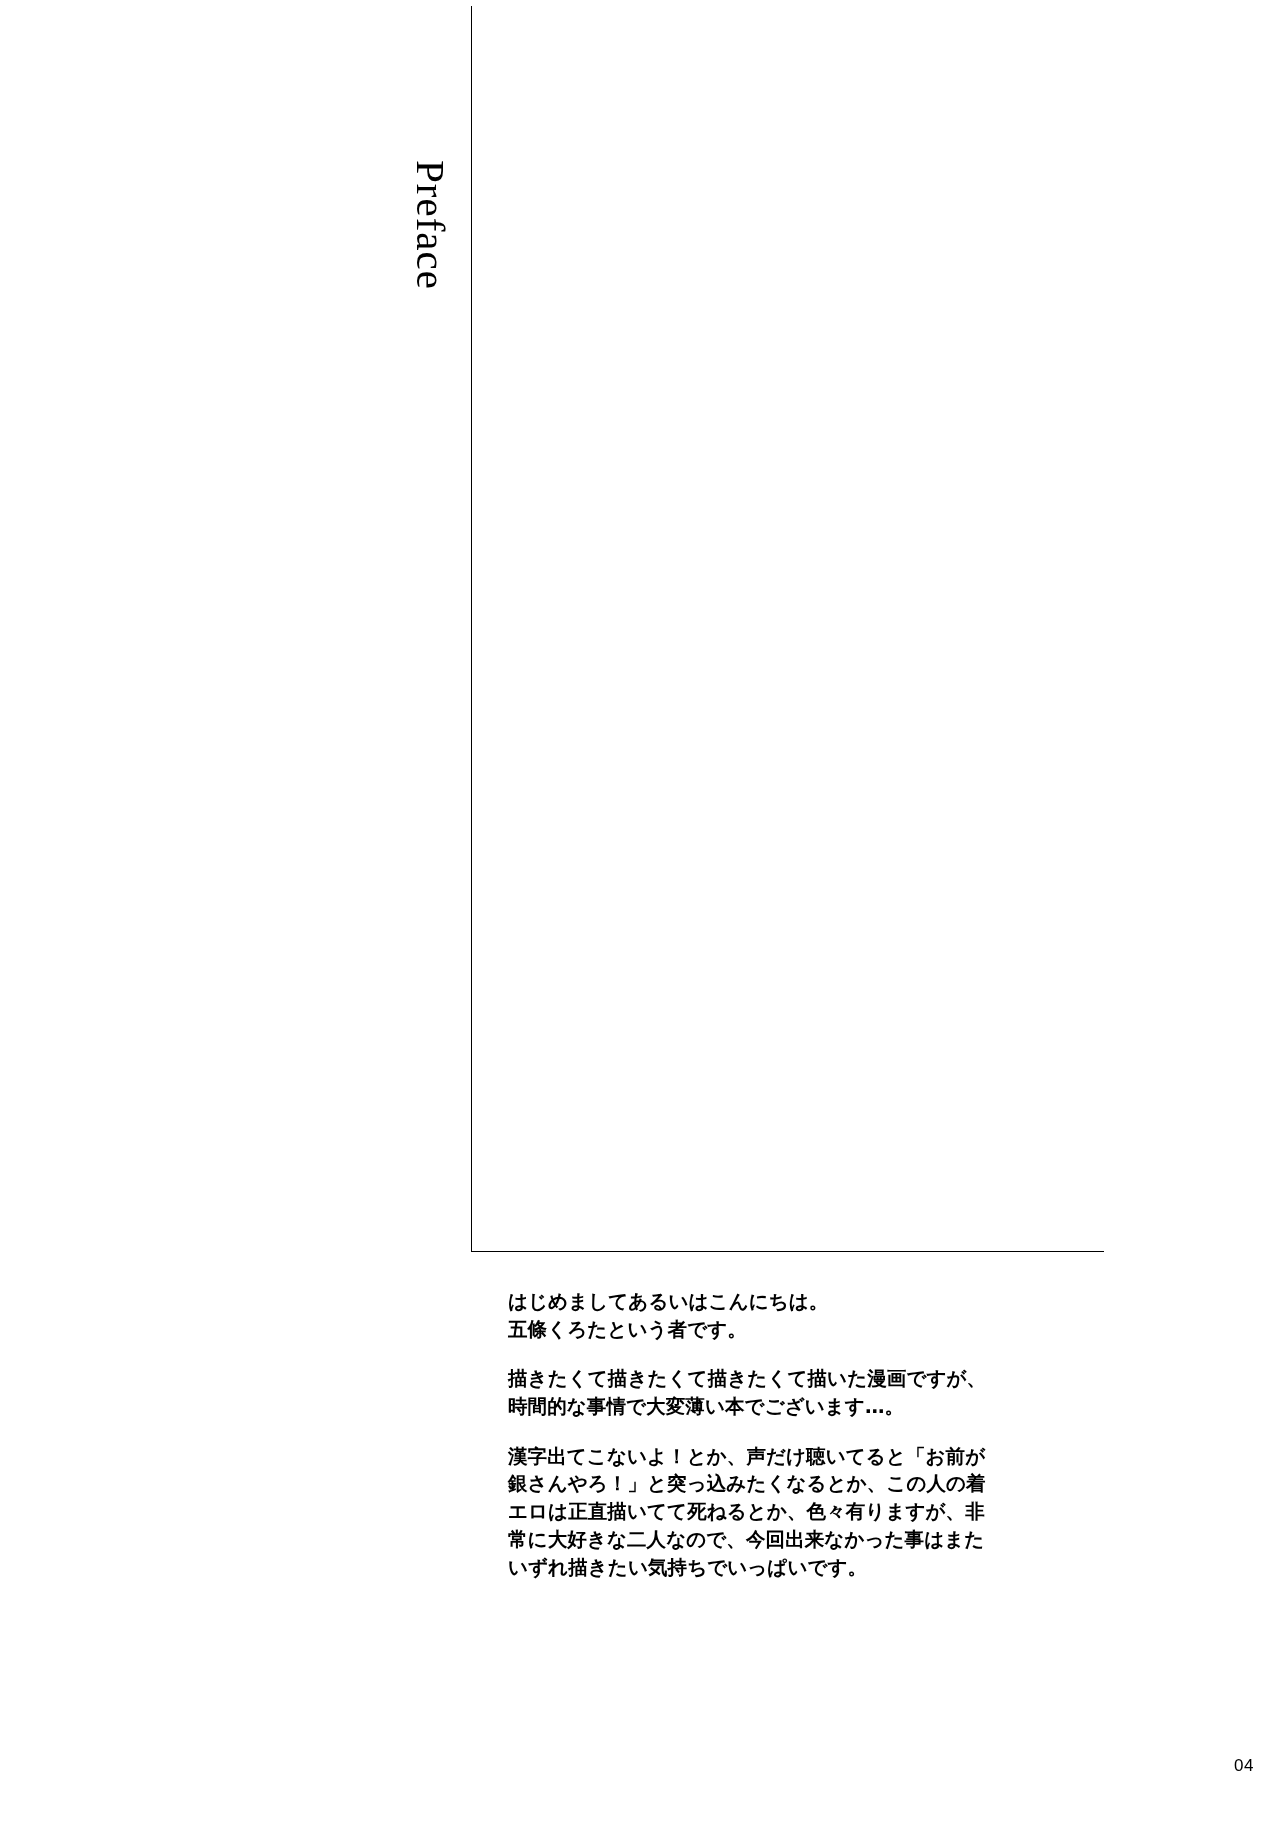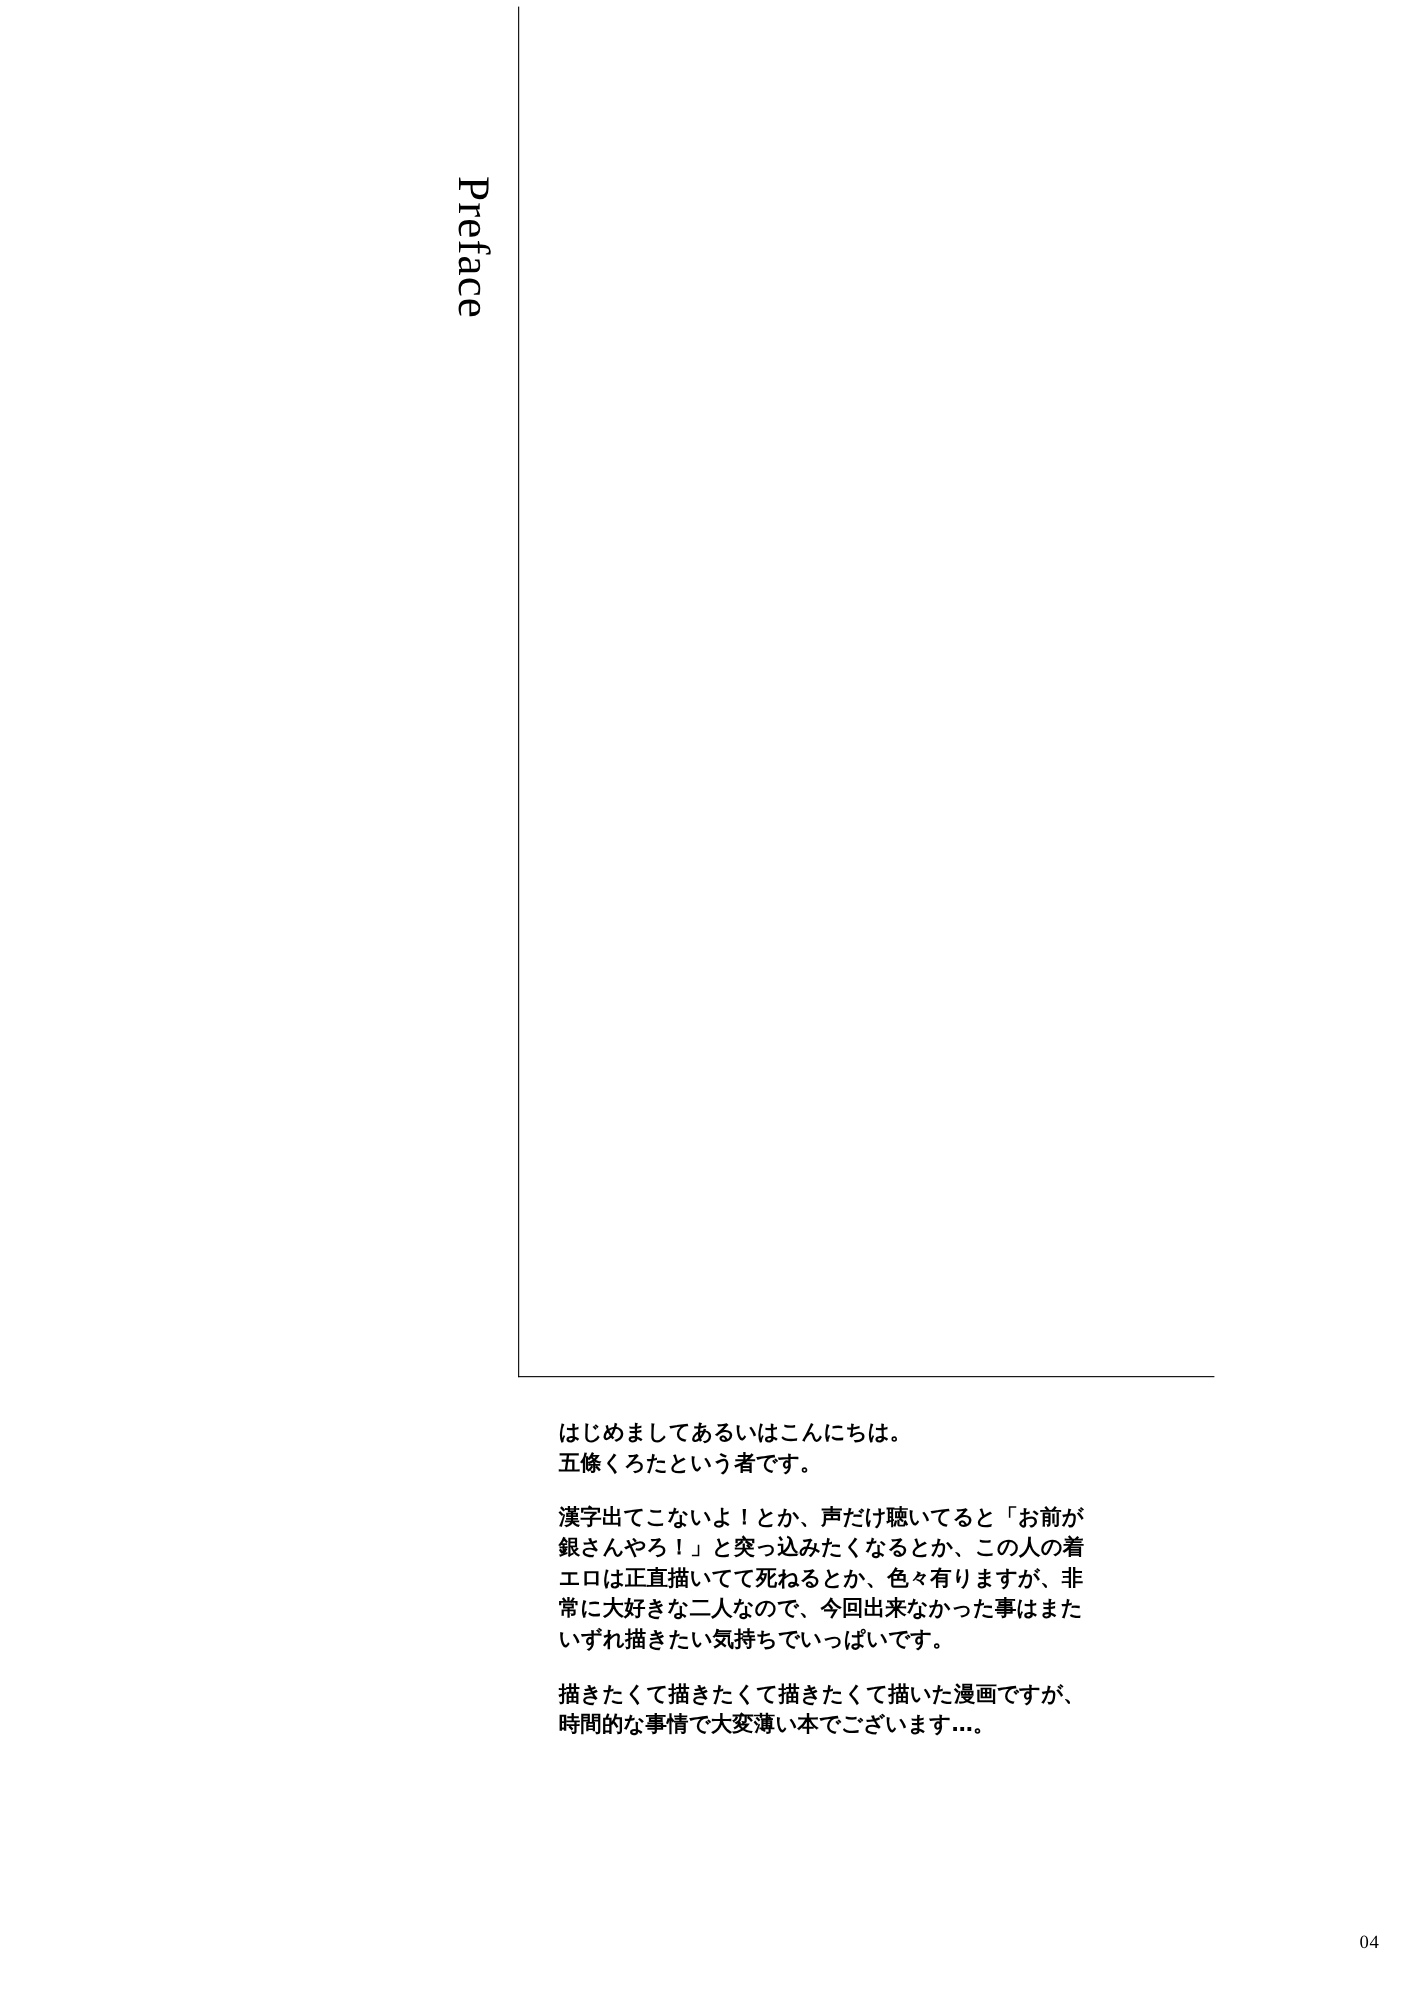--- a/index.html
+++ b/index.html
@@ -67,43 +67,43 @@
     margin: 0 0 22px 0;
   }
   .body-text p:last-child {
     margin-bottom: 0;
   }
 
   .page-number {
     position: absolute;
     right: 26px;
     bottom: 56px;
-    font-family: Liberation Serif, serif;
+    font-family: Liberation Sans, sans-serif;
     font-size: 17px;
     color: #000000;
     letter-spacing: 0.5px;
   }
 </style>
 </head>
 <body>
 
 <div class="page">
 
   <div class="frame-vline"></div>
   <div class="frame-hline"></div>
 
   <div class="preface-title">Preface</div>
 
   <div class="body-text">
     <p style="white-space: pre-line;">はじめましてあるいはこんにちは。
 五條くろたという者です。</p>
+    <p style="white-space: pre-line;">描きたくて描きたくて描きたくて描いた漫画ですが、
+時間的な事情で大変薄い本でございます…。</p>
     <p style="white-space: pre-line;">漢字出てこないよ！とか、声だけ聴いてると「お前が
 銀さんやろ！」と突っ込みたくなるとか、この人の着
 エロは正直描いてて死ねるとか、色々有りますが、非
 常に大好きな二人なので、今回出来なかった事はまた
 いずれ描きたい気持ちでいっぱいです。</p>
-    <p style="white-space: pre-line;">描きたくて描きたくて描きたくて描いた漫画ですが、
-時間的な事情で大変薄い本でございます…。</p>
   </div>
 
   <div class="page-number">04</div>
 
 </div>
 
 </body></html>

